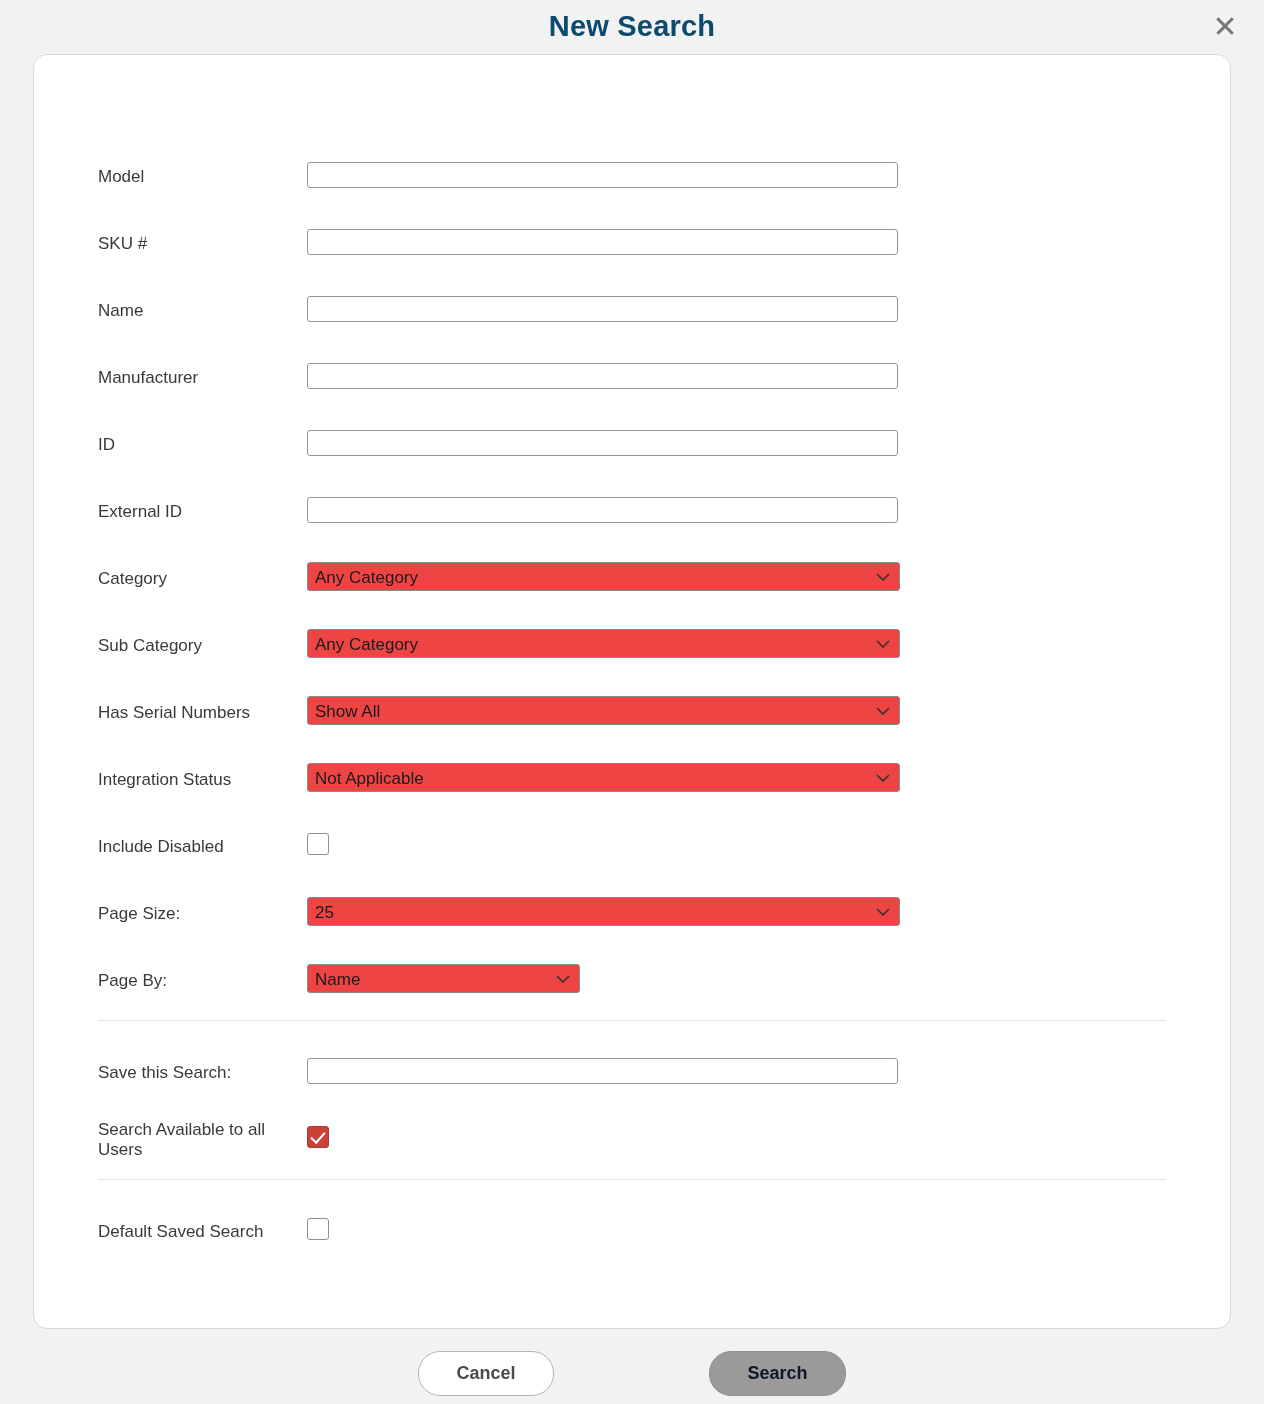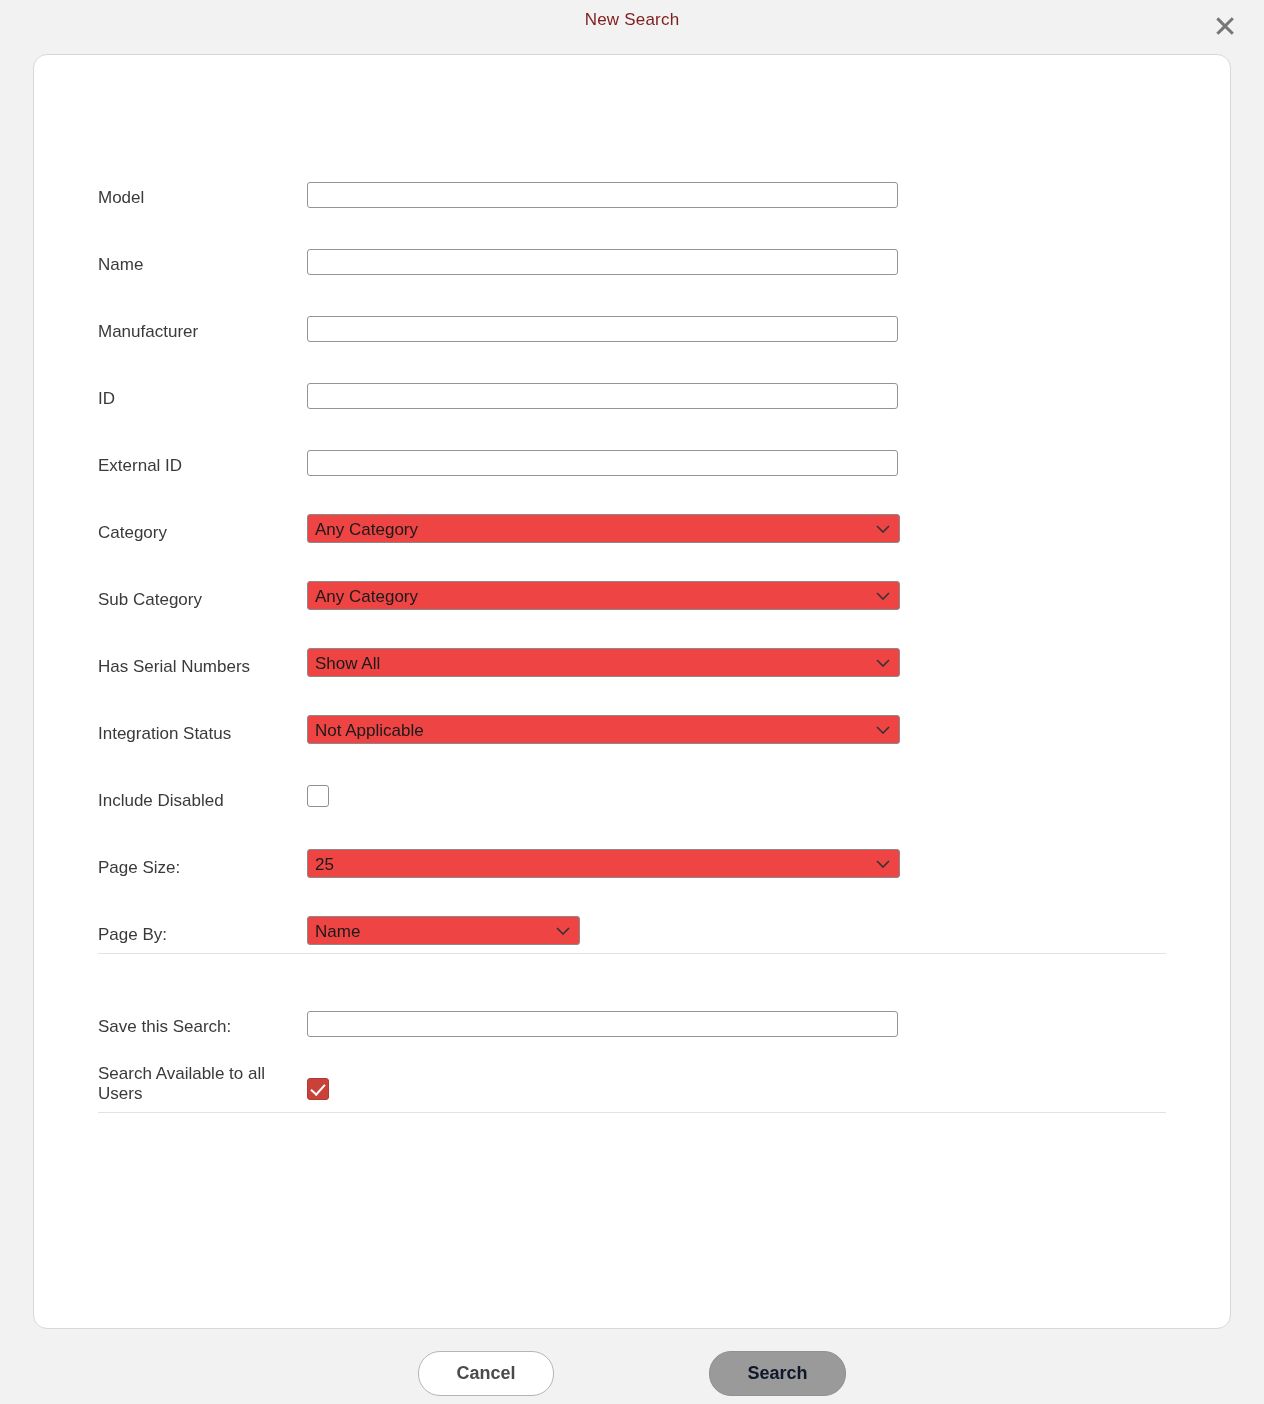--- a/index.html
+++ b/index.html
@@ -19,23 +19,23 @@
     width: 1264px;
     height: 1404px;
     box-sizing: border-box;
   }
   .dialog-title {
     position: absolute;
     top: 10px;
     left: 0;
     width: 1264px;
     text-align: center;
-    font-size: 17px;
-    font-weight: normal;
-    color: #7f1d1d;
+    font-size: 29px;
+    font-weight: bold;
+    color: #0c4a6e;
     letter-spacing: 0.2px;
   }
   .close-icon {
     position: absolute;
     top: 12px;
     right: 24px;
     width: 30px;
     height: 30px;
     cursor: pointer;
     color: #777;
@@ -60,21 +60,21 @@
     top: 0;
     left: 0;
     width: 100%;
     padding-top: 86px;
     box-sizing: border-box;
   }
   .row {
     position: relative;
     height: 67px;
     display: flex;
-    align-items: flex-end;
+    align-items: center;
   }
   .row .label {
     width: 273px;
     padding-left: 64px;
     box-sizing: border-box;
     font-size: 17px;
     color: #3a3a3a;
     line-height: 20px;
     padding-top: 4px;
   }
@@ -209,20 +209,26 @@
   <div class="panel">
     <div class="form">
 
       <div class="row">
         <div class="label">Model</div>
         <div class="field">
           <input class="text-input" type="text" value="" style="">
         </div>
       </div>
 
+      <div class="row">
+        <div class="label">SKU #</div>
+        <div class="field">
+          <input class="text-input" type="text" value="" style="">
+        </div>
+      </div>
 
       <div class="row">
         <div class="label">Name</div>
         <div class="field">
           <input class="text-input" type="text" value="" style="">
         </div>
       </div>
 
       <div class="row">
         <div class="label">Manufacturer</div>
@@ -359,20 +365,26 @@
 
       <div class="row">
         <div class="label">Search Available to all Users</div>
         <div class="field">
           <span class="checkbox checked"></span>
         </div>
       </div>
 
       <div class="divider"></div>
 
+      <div class="row gap-top">
+        <div class="label">Default Saved Search</div>
+        <div class="field">
+          <span class="checkbox"></span>
+        </div>
+      </div>
 
     </div>
   </div>
 
   <div class="footer">
     <button class="btn btn-cancel">Cancel</button>
     <button class="btn btn-search">Search</button>
   </div>
 
 </div>

